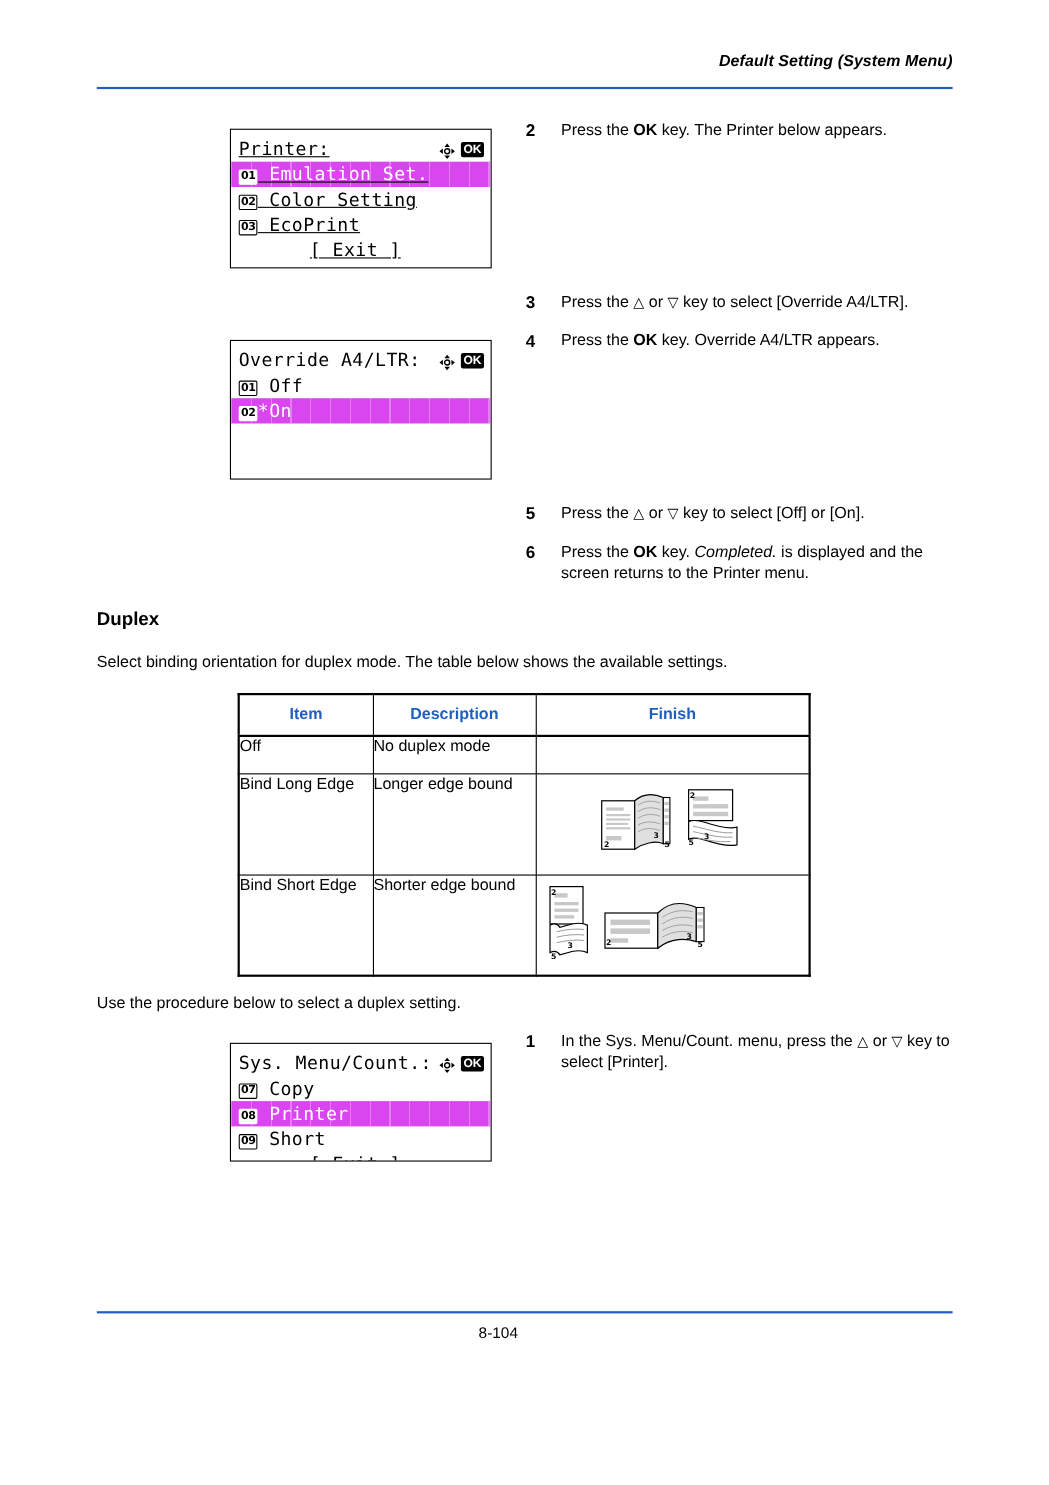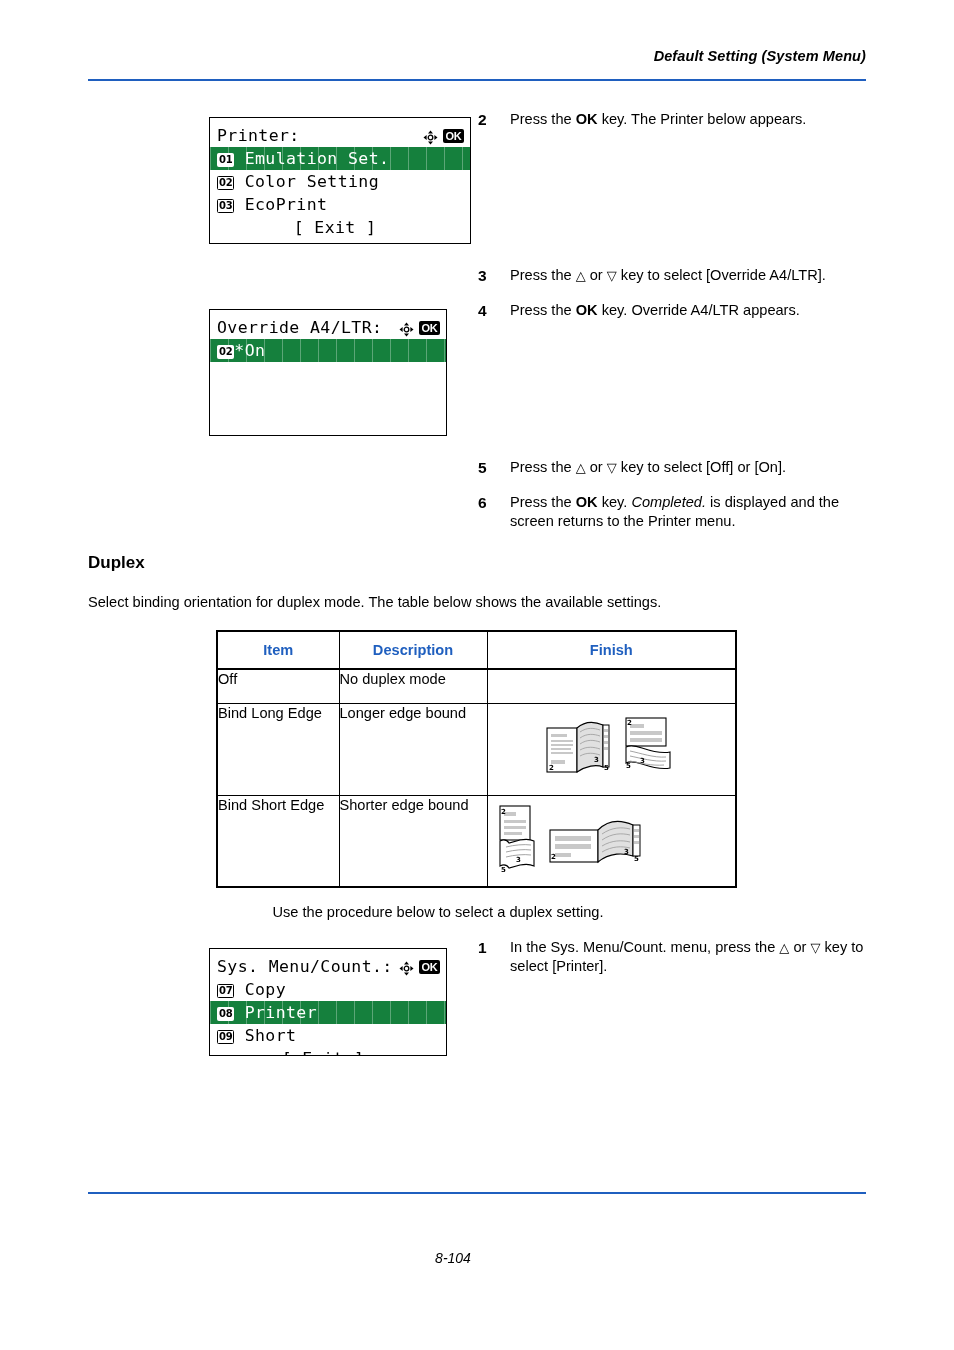--- a/index.html
+++ b/index.html
@@ -59,23 +59,21 @@
     width: 778px;
     height: 2px;
     background: #1f5fbf;
   }
   .footer-page {
     position: absolute;
     left: 0;
     top: 1203px;
     width: 906px;
     text-align: center;
-    font-style: italic;
     font-size: 14px;
-    margin-top: 47px;
   }
 
   
   .lcd {
     position: absolute;
     box-sizing: border-box;
     border: 1.6px solid #000;
     background: #fff;
     font-family: "DejaVu Sans Mono", monospace;
     overflow: hidden;
@@ -135,21 +133,21 @@
     height: 14px;
     min-width: 17px;
     text-align: center;
     padding: 0 1px;
     border-radius: 1.5px;
     vertical-align: 1px;
     letter-spacing: -0.3px;
   }
 
   .lcd-row.selected {
-    background: #15803d;
+    background: #d946ef;
     color: #fff;
   }
   .lcd-row.selected .badge {
     background: #fff;
     color: #000;
     border-color: #fff;
   }
   
   .lcd-row.selected::after {
     content: "";
@@ -254,21 +252,21 @@
 </head>
 <body>
 
 <div class="page">
 
   <div class="header">
     <div class="header-title">Default Setting (System Menu)</div>
   </div>
   <div class="header-rule"></div>
 
-  <div class="lcd" style="left:209px; top:117px; width:262px; height:127px;">
+  <div class="lcd" style="left:209px; top:117px; width:238px; height:127px;text-decoration:underline;">
     <div class="lcd-row title" style="margin-top:6px;">
       <span class="lcd-title-text">Printer:</span>
       <span class="lcd-icons">
         <span class="icon-dpad">
           <svg width="15" height="15" viewBox="0 0 15 15">
             <polygon points="7.5,0.5 10,3.6 5,3.6" fill="#000"></polygon>
             <polygon points="7.5,14.5 10,11.4 5,11.4" fill="#000"></polygon>
             <polygon points="0.5,7.5 3.6,5 3.6,10" fill="#000"></polygon>
             <polygon points="14.5,7.5 11.4,5 11.4,10" fill="#000"></polygon>
             <circle cx="7.5" cy="7.5" r="2.3" fill="none" stroke="#000" stroke-width="1.3"></circle>
@@ -315,20 +313,24 @@
           <svg width="15" height="15" viewBox="0 0 15 15">
             <polygon points="7.5,0.5 10,3.6 5,3.6" fill="#000"></polygon>
             <polygon points="7.5,14.5 10,11.4 5,11.4" fill="#000"></polygon>
             <polygon points="0.5,7.5 3.6,5 3.6,10" fill="#000"></polygon>
             <polygon points="14.5,7.5 11.4,5 11.4,10" fill="#000"></polygon>
             <circle cx="7.5" cy="7.5" r="2.3" fill="none" stroke="#000" stroke-width="1.3"></circle>
           </svg>
         </span>
         <span class="icon-ok">OK</span>
       </span>
+    </div>
+    <div class="lcd-row">
+      <span class="badge">01</span>
+      <span class="rowtext">Off</span>
     </div>
     <div class="lcd-row selected" style="padding-left:7px;">
       <span class="badge">02</span><span class="rowtext">*On</span>
     </div>
   </div>
 
   <div class="step" style="left:478px; top:458px; width:400px;">
     <span class="step-num">5</span>
     <span class="step-body"><span>Press the </span><span class="tri">△</span><span> or </span><span class="tri">▽</span><span> key to select [Off] or [On].</span></span>
   </div>
@@ -446,21 +448,21 @@
               <rect x="140" y="37" width="5" height="3" fill="#c8c8c8"></rect>
               <text x="130" y="50" font-family="DejaVu Sans, sans-serif" font-size="7" font-weight="bold" fill="#000">3</text>
               <text x="140" y="57" font-family="DejaVu Sans, sans-serif" font-size="7" font-weight="bold" fill="#000">5</text>
             </g>
           </svg>
         </td>
       </tr>
     </tbody>
   </table>
 
-  <div class="para" style="left:88px; top:903px; width:700px;text-align:center;">Use the procedure below to select a duplex setting.</div>
+  <div class="para" style="left:88px; top:903px; width:700px;">Use the procedure below to select a duplex setting.</div>
 
   <div class="lcd" style="left:209px; top:948px; width:238px; height:108px;">
     <div class="lcd-row title" style="margin-top:6px;">
       <span class="lcd-title-text">Sys. Menu/Count.:</span>
       <span class="lcd-icons">
         <span class="icon-dpad">
           <svg width="15" height="15" viewBox="0 0 15 15">
             <polygon points="7.5,0.5 10,3.6 5,3.6" fill="#000"></polygon>
             <polygon points="7.5,14.5 10,11.4 5,11.4" fill="#000"></polygon>
             <polygon points="0.5,7.5 3.6,5 3.6,10" fill="#000"></polygon>

